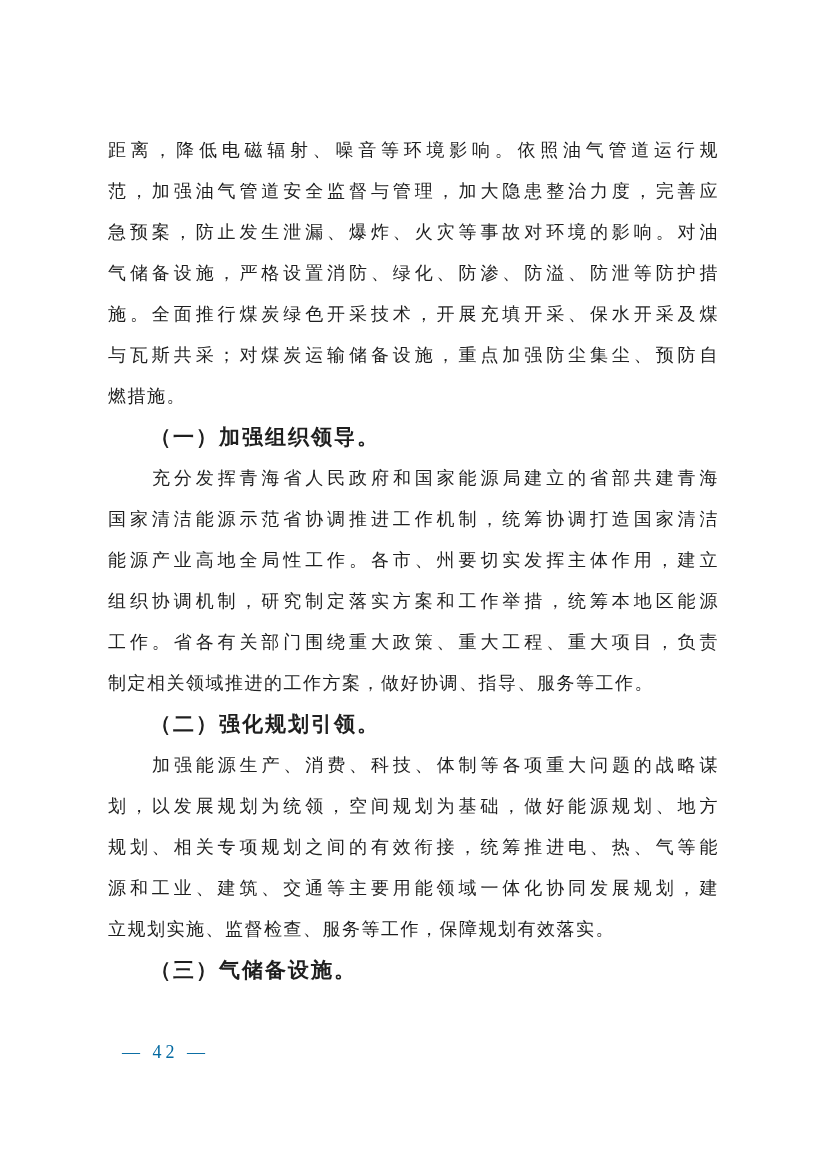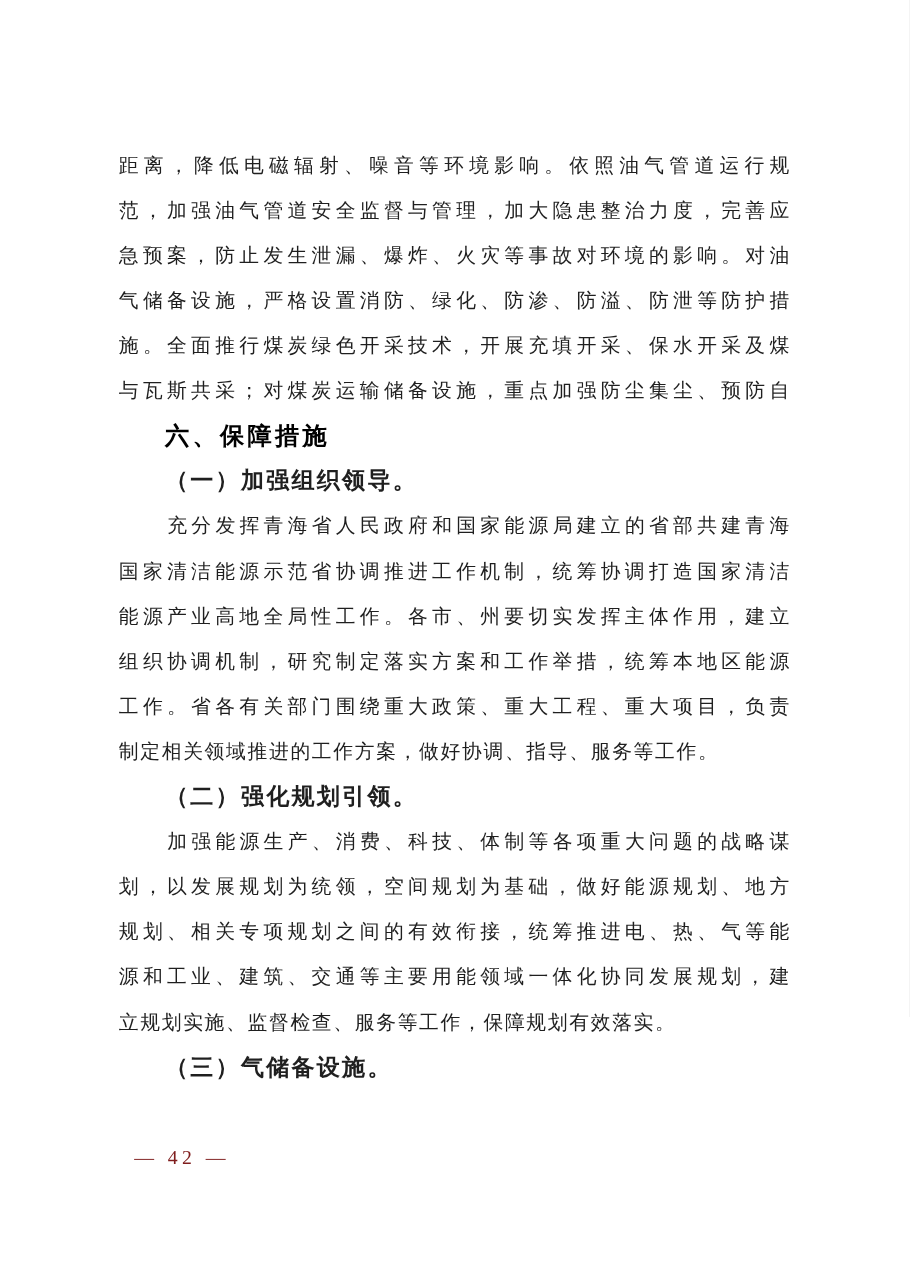--- a/index.html
+++ b/index.html
@@ -56,40 +56,40 @@
     text-align-last: left;
     padding-left: 42px;
   }
   .page-num {
     position: absolute;
     left: 122px;
     top: 1040px;
     font-size: 18px;
     line-height: 24px;
     letter-spacing: 4px;
-    color: #7f1d1d;
+    color: #0369a1;
     font-family: "Liberation Serif", "DejaVu Serif", serif;
   }
 </style>
 </head>
 <body>
 
 <div class="page">
   <div class="content">
 
     <div class="para">
       <div class="ln fill">距离，降低电磁辐射、噪音等环境影响。依照油气管道运行规</div>
       <div class="ln fill">范，加强油气管道安全监督与管理，加大隐患整治力度，完善应</div>
       <div class="ln fill">急预案，防止发生泄漏、爆炸、火灾等事故对环境的影响。对油</div>
       <div class="ln fill">气储备设施，严格设置消防、绿化、防渗、防溢、防泄等防护措</div>
       <div class="ln fill">施。全面推行煤炭绿色开采技术，开展充填开采、保水开采及煤</div>
       <div class="ln fill">与瓦斯共采；对煤炭运输储备设施，重点加强防尘集尘、预防自</div>
+      <div class="ln">燃措施。</div>
     </div>
 
-    <div class="ln h1">六、保障措施</div>
 
     <div class="ln h2">（一）加强组织领导。</div>
 
     <div class="para">
       <div class="ln fill indent">充分发挥青海省人民政府和国家能源局建立的省部共建青海</div>
       <div class="ln fill">国家清洁能源示范省协调推进工作机制，统筹协调打造国家清洁</div>
       <div class="ln fill">能源产业高地全局性工作。各市、州要切实发挥主体作用，建立</div>
       <div class="ln fill">组织协调机制，研究制定落实方案和工作举措，统筹本地区能源</div>
       <div class="ln fill">工作。省各有关部门围绕重大政策、重大工程、重大项目，负责</div>
       <div class="ln">制定相关领域推进的工作方案，做好协调、指导、服务等工作。</div>

